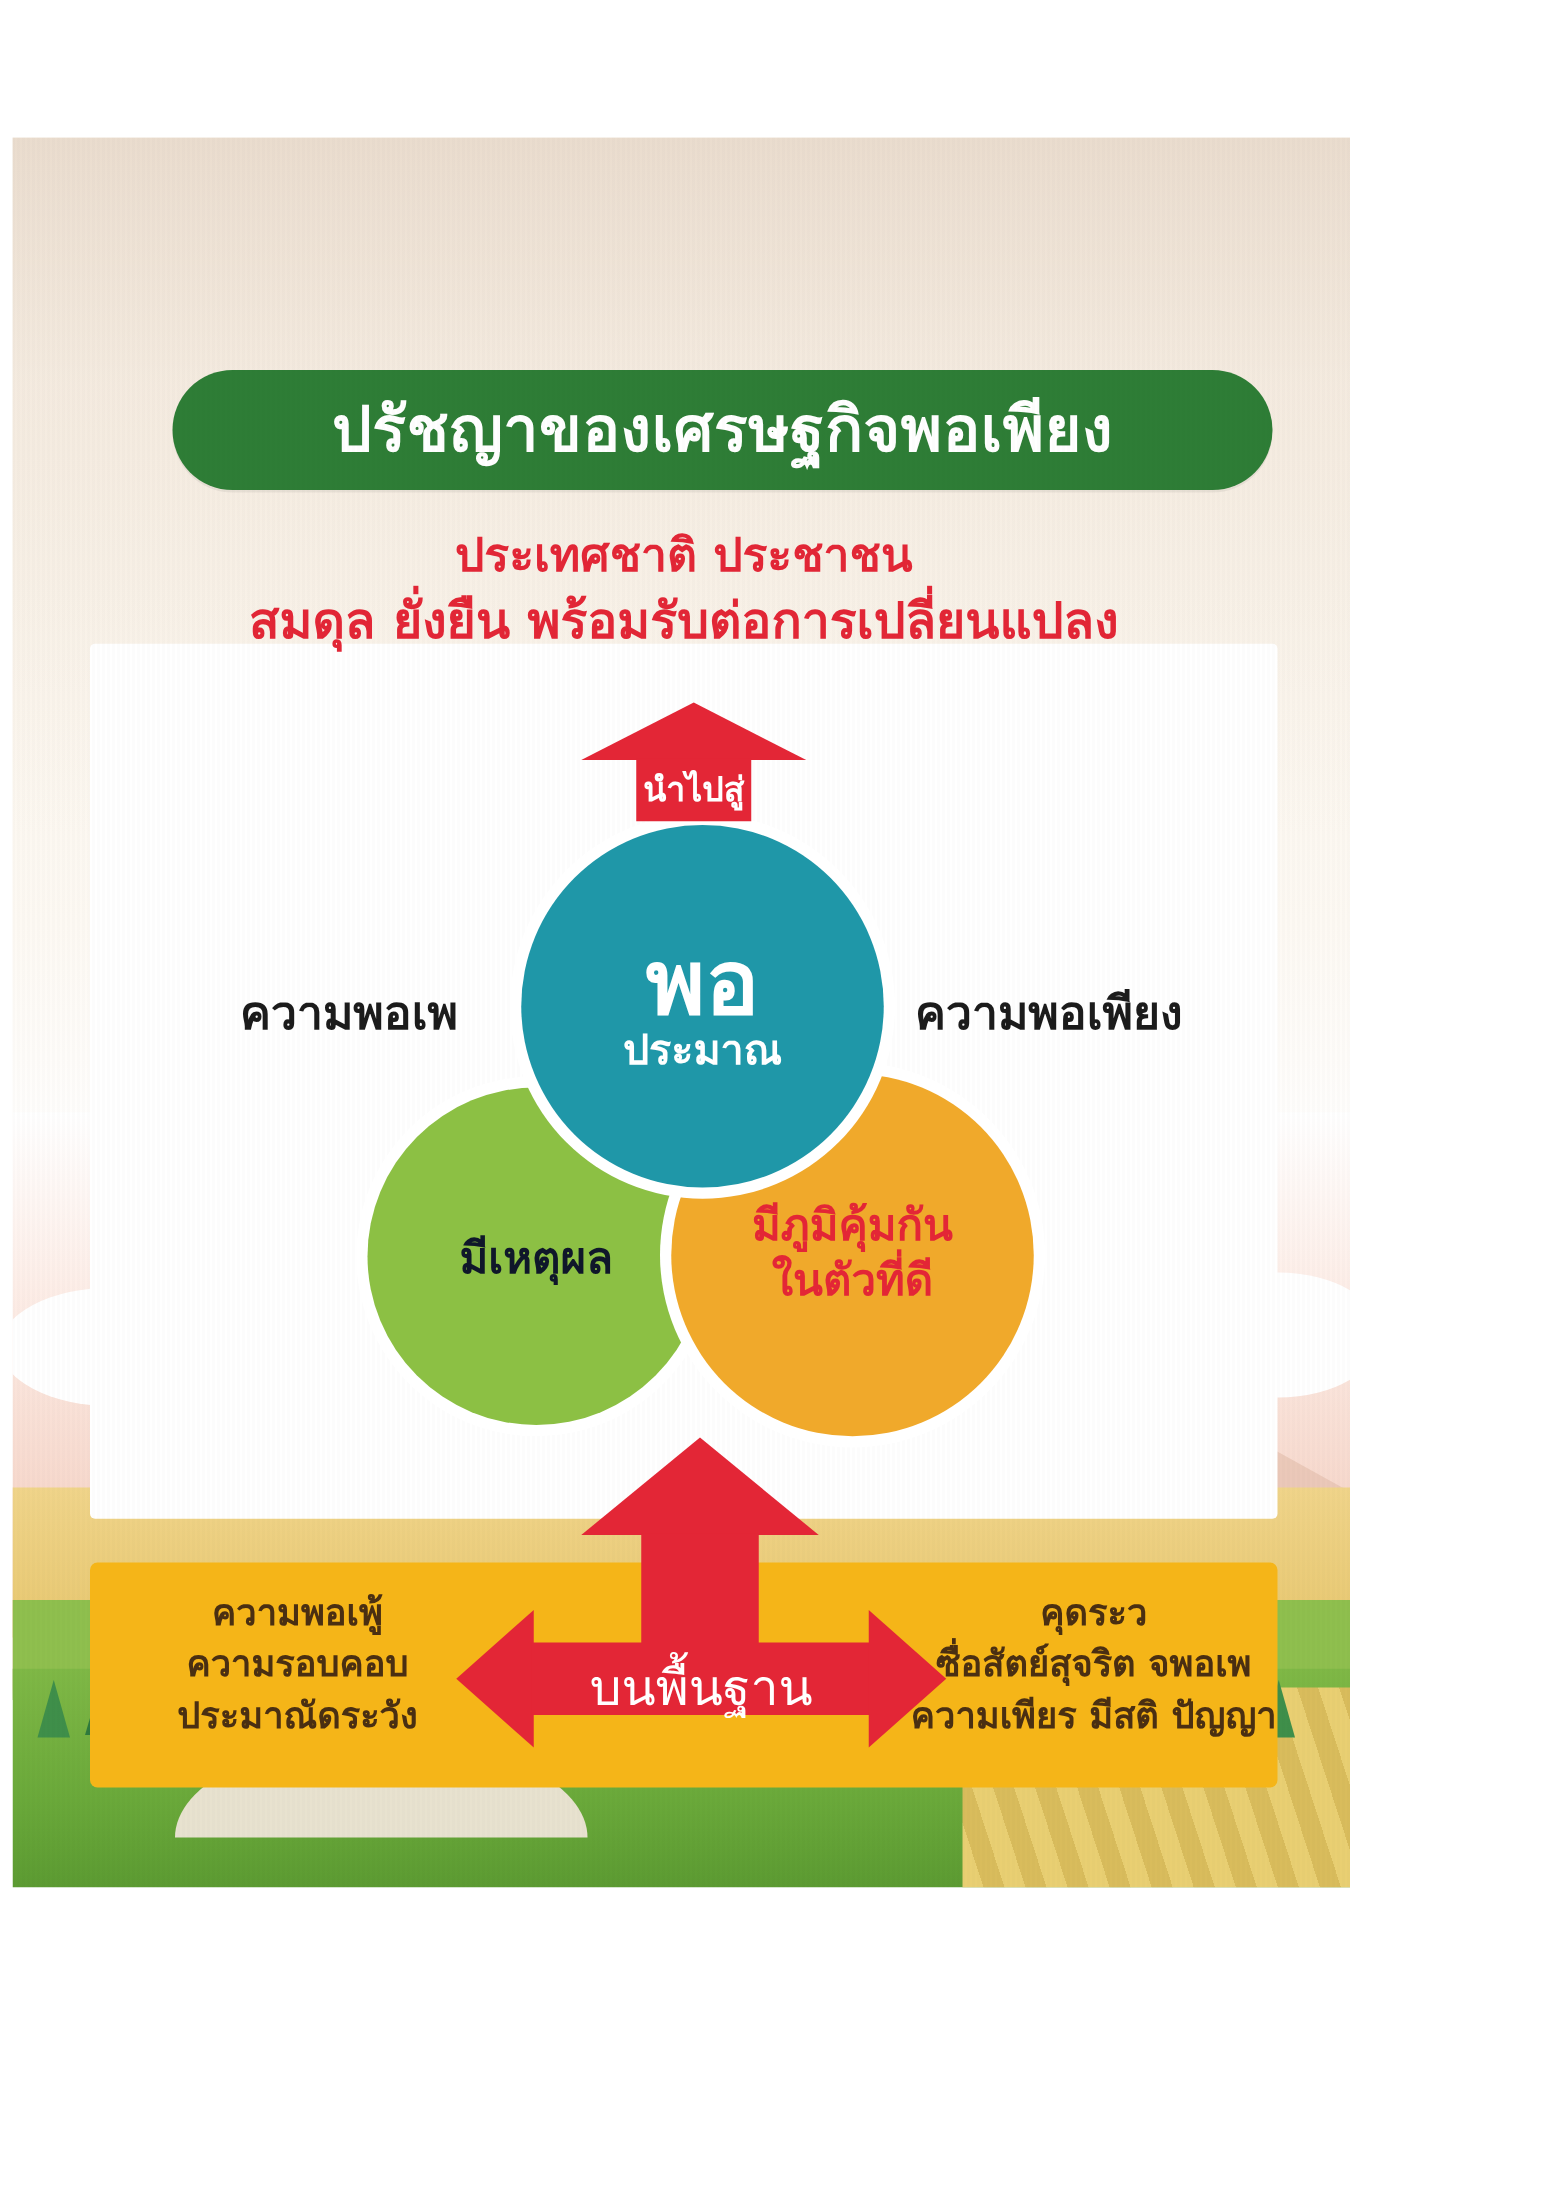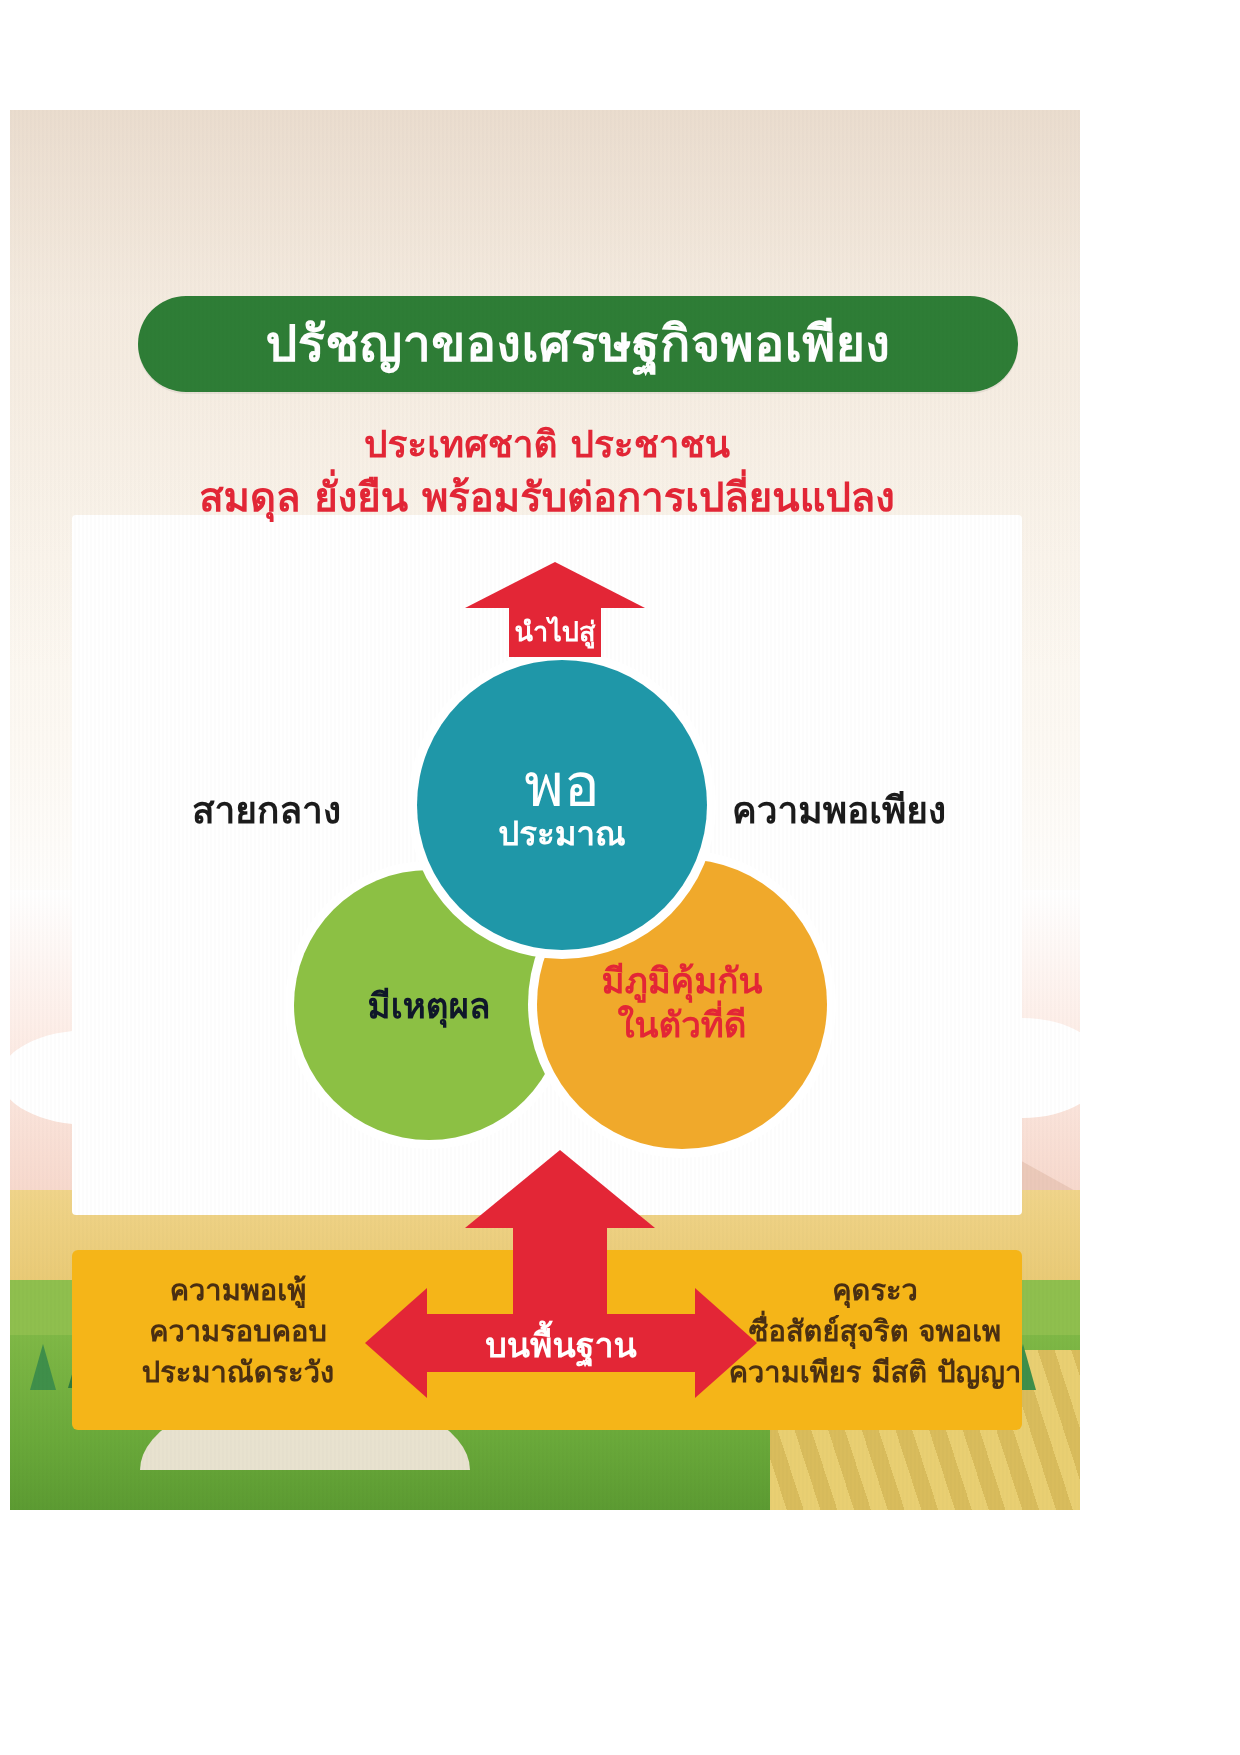--- a/index.html
+++ b/index.html
@@ -47,21 +47,21 @@
   .arrow-up .head{position:absolute;left:0;top:0;width:0;height:0;
       border-left:90px solid transparent;border-right:90px solid transparent;border-bottom:46px solid #e32636;}
   .arrow-up .shaft{position:absolute;left:44px;top:45px;width:92px;height:50px;background:#e32636;}
   .arrow-up .lbl{position:absolute;left:0;top:48px;width:180px;text-align:center;color:#fff;font-size:27px;font-weight:bold;}
 
   
   .circles{position:absolute;left:62px;top:405px;width:950px;height:700px;}
   .circ{position:absolute;border-radius:50%;display:flex;flex-direction:column;align-items:center;justify-content:center;
         box-shadow:0 0 0 9px #ffffff;text-align:center;}
   .c-teal{left:345px;top:145px;width:290px;height:290px;background:#1f97a8;z-index:5;}
-  .c-teal .big{color:#ffffff;font-size:60px;font-weight:normal;line-height:.95;}
+  .c-teal .big{color:#ffffff;font-size:72px;font-weight:bold;line-height:.95;}
   .c-teal .sml{color:#ffffff;font-size:33px;font-weight:600;line-height:1.1;margin-top:2px;}
   .c-green{left:222px;top:355px;width:270px;height:270px;background:#8cc044;z-index:3;}
   .c-green .txt{color:#0f172a;font-size:35px;font-weight:bold;}
   .c-orange{left:465px;top:344px;width:290px;height:290px;background:#f0a92b;z-index:4;}
   .c-orange .txt{color:#e32636;font-size:35px;font-weight:bold;line-height:1.25;}
 
   .side-lbl{position:absolute;color:#1b1b1b;font-size:37px;font-weight:bold;z-index:6;}
   .side-left{left:120px;top:265px;}
   .side-right{left:660px;top:265px;}
 
@@ -78,21 +78,21 @@
       border-left:95px solid transparent;border-right:95px solid transparent;border-bottom:78px solid #e32636;}
   .arrow-big .shaft{position:absolute;left:48px;top:77px;width:94px;height:103px;background:#e32636;}
 
   
   .dbl{position:absolute;left:355px;top:1178px;width:392px;height:110px;z-index:6;}
   .dbl .bar{position:absolute;left:60px;top:26px;width:272px;height:58px;background:#e32636;}
   .dbl .lh{position:absolute;left:0;top:0;width:0;height:0;
       border-top:55px solid transparent;border-bottom:55px solid transparent;border-right:62px solid #e32636;}
   .dbl .rh{position:absolute;right:0;top:0;width:0;height:0;
       border-top:55px solid transparent;border-bottom:55px solid transparent;border-left:62px solid #e32636;}
-  .dbl .lbl{position:absolute;left:0;top:30px;width:392px;text-align:center;color:#fff;font-size:34px;font-weight:bold;}
+  .dbl .lbl{position:absolute;left:0;top:30px;width:392px;text-align:center;color:#fff;font-size:40px;font-weight:normal;}
 </style>
 </head>
 <body>
 
 <div id="page">
   <div id="sheet">
 
     <div class="sky">
 
       <div class="mtn" style="left:40px;bottom:300px;border-left:150px solid transparent;border-right:150px solid transparent;border-bottom:90px solid #e9c6b6;"></div>
@@ -145,21 +145,21 @@
       <div class="l2">สมดุล ยั่งยืน พร้อมรับต่อการเปลี่ยนแปลง</div>
     </div>
 
     <div class="arrow-up">
       <div class="head"></div>
       <div class="shaft"></div>
       <div class="lbl">นำไปสู่</div>
     </div>
 
     <div class="circles">
-      <div class="side-lbl side-left">สายกลาง</div>
+      <div class="side-lbl side-left">ความพอเพ</div>
       <div class="side-lbl side-right">ความพอเพียง</div>
 
       <div class="circ c-green">
         <div class="txt">มีเหตุผล</div>
       </div>
 
       <div class="circ c-orange">
         <div class="txt">
           <div>มีภูมิคุ้มกัน</div>
           <div>ในตัวที่ดี</div>

